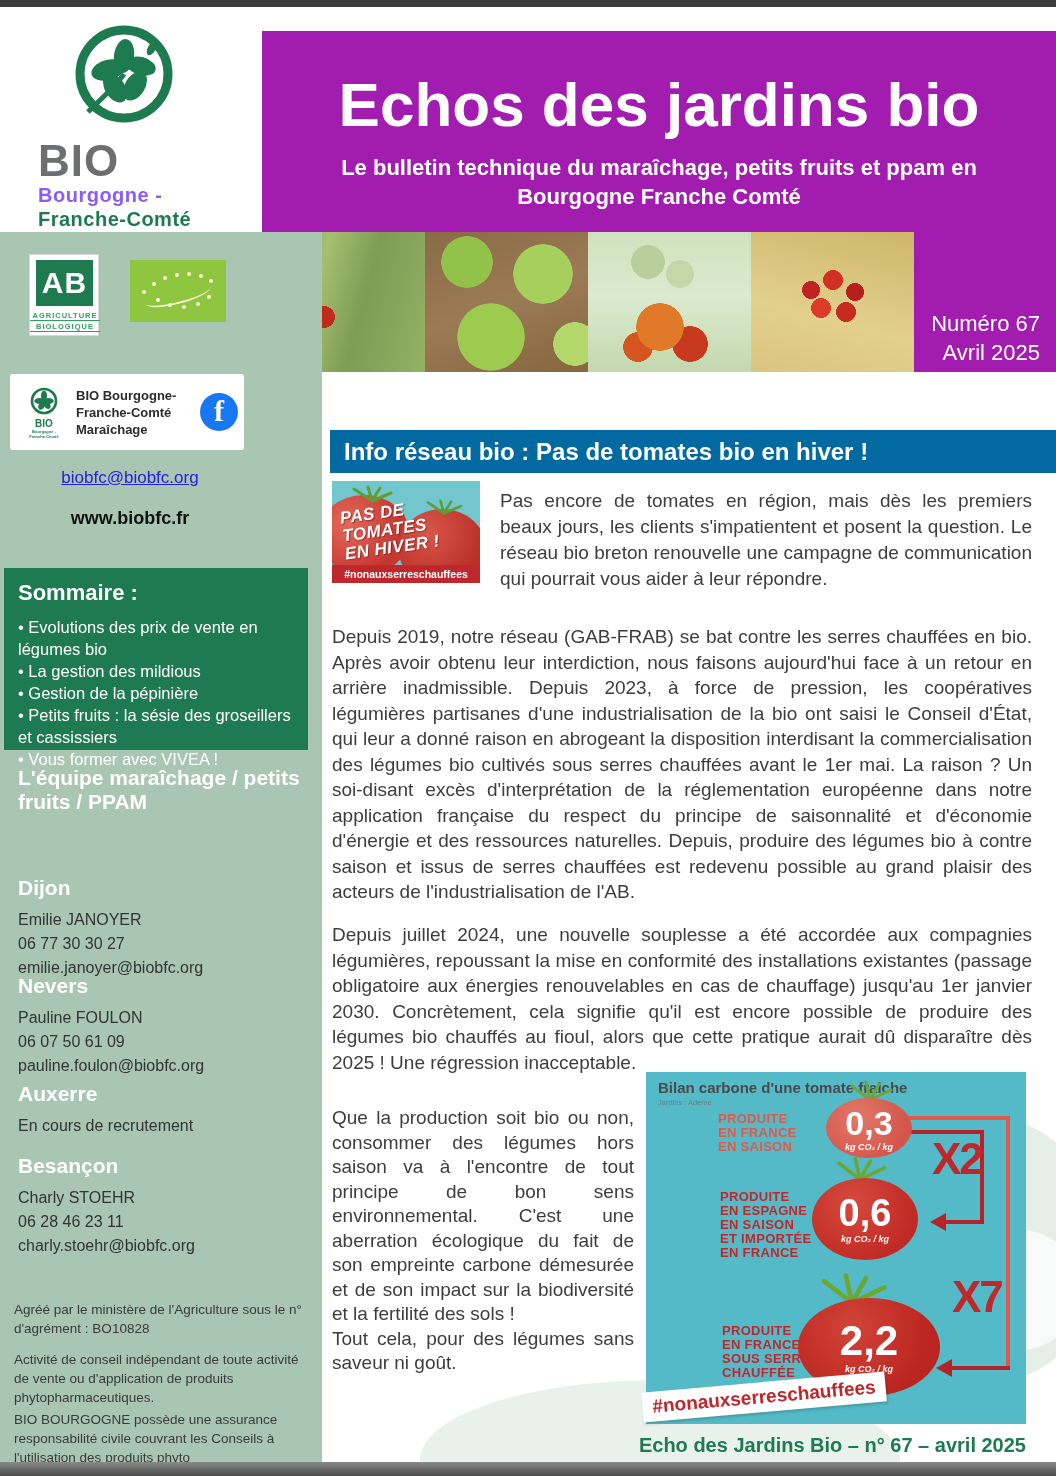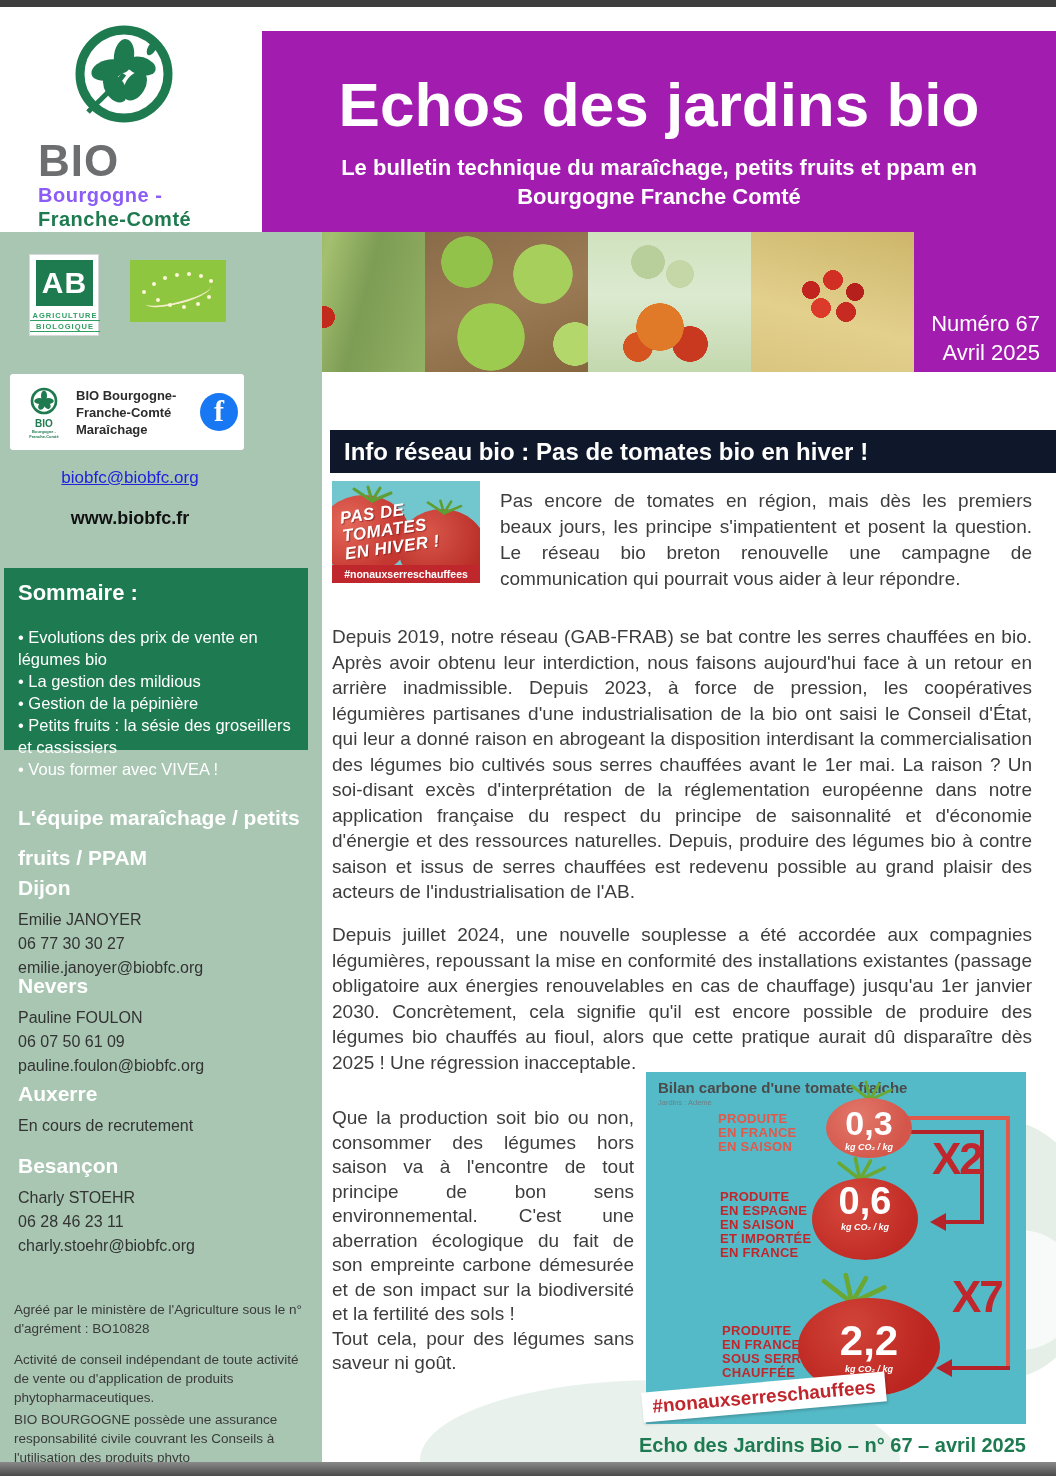--- a/index.html
+++ b/index.html
@@ -66,31 +66,31 @@
   .fb-mini { width:56px; text-align:center; flex:0 0 auto; }
   .fb-mini-bio { font-size:10px; font-weight:bold; color:#1e7a4f; margin-top:-2px; }
   .fb-mini-sub { font-size:4px; font-weight:bold; color:#1e7a4f; }
   .fb-text { flex:1; font-size:13px; font-weight:bold; color:#2c2c2c; line-height:17px; padding-left:4px; }
   .fb-icon { flex:0 0 auto; width:38px; height:38px; border-radius:50%; background:#1877f2; color:#fff; font-weight:bold; font-size:30px; text-align:center; line-height:36px; font-family:"Liberation Serif", serif; }
 
   .side-email { position:absolute; left:0; top:236px; width:260px; text-align:center; font-size:17px; color:#2222dd; text-decoration:underline; cursor:pointer; }
   .side-web { position:absolute; left:0; top:276px; width:260px; text-align:center; font-size:18px; font-weight:bold; color:#111; }
 
   .sommaire { position:absolute; left:4px; top:336px; width:304px; height:182px; background:#1e7a50; color:#fff; padding:12px 14px; }
-  .sommaire-title { font-size:22px; font-weight:bold; margin-bottom:20px; }
+  .sommaire-title { font-size:22px; font-weight:bold; margin-bottom:10px; }
   .sommaire-item { font-size:16.5px; line-height:22px; }
 
-  .team-title { position:absolute; left:18px; top:566px; width:282px; color:#fff; font-size:21px; font-weight:bold; line-height:40px; }
+  .team-title { position:absolute; left:18px; top:534px; width:282px; color:#fff; font-size:21px; font-weight:bold; line-height:24px; }
   .city { position:absolute; left:18px; color:#fff; font-size:21px; font-weight:bold; }
   .contact { position:absolute; left:18px; width:296px; color:#333; font-size:16px; line-height:24px; }
 
   .legal { position:absolute; left:14px; width:300px; color:#3a3a3a; font-size:13.5px; line-height:19px; }
 
   
-  .banner { left:330px; top:430px; width:726px; height:43px; background:#0f172a; color:#fff; font-size:24px; font-weight:bold; line-height:43px; padding-left:14px; z-index:2; }
+  .banner { left:330px; top:430px; width:726px; height:43px; background:#0369a1; color:#fff; font-size:24px; font-weight:bold; line-height:43px; padding-left:14px; z-index:2; }
   .badge { left:332px; top:481px; width:148px; height:102px; background:#72c7cf; overflow:hidden; z-index:2; }
   .badge-tom1 { position:absolute; left:-14px; top:14px; width:92px; height:80px; border-radius:50%; background:radial-gradient(circle at 32% 35%, #e4685a, #c53831 65%); }
   .badge-tom2 { position:absolute; left:66px; top:28px; width:88px; height:78px; border-radius:50%; background:radial-gradient(circle at 35% 30%, #d8564a, #b92f28 70%); }
   .badge-text { position:absolute; left:10px; top:22px; color:#fff; font-size:17px; font-weight:bold; font-style:italic; line-height:18px; transform:rotate(-8deg); text-shadow:1px 1px 1px rgba(120,20,20,.6); letter-spacing:.5px; }
   .badge-strip { position:absolute; left:0; bottom:0; width:148px; height:18px; background:#c0272d; color:#fff; font-size:10.5px; font-weight:bold; text-align:center; line-height:18px; }
   .intro { left:500px; top:488px; width:532px; text-align:justify; color:#3d3d3d; font-size:19px; line-height:26px; z-index:2; }
   .para { left:332px; width:700px; text-align:justify; color:#3d3d3d; font-size:19px; line-height:25.5px; z-index:2; }
   .coltext { left:332px; top:1106px; width:302px; text-align:justify; color:#3d3d3d; font-size:19px; line-height:24.5px; z-index:2; }
 
   
@@ -100,21 +100,21 @@
   .row-label { position:absolute; font-size:13px; font-weight:bold; line-height:14px; letter-spacing:.3px; }
   .lbl1 { left:72px; top:40px; color:#e2584a; }
   .lbl2 { left:74px; top:118px; color:#c0272d; }
   .lbl3 { left:76px; top:252px; color:#c0272d; }
   .tomato { position:absolute; border-radius:50%; text-align:center; color:#fff; }
   .tom1 { left:180px; top:26px; width:86px; height:60px; background:radial-gradient(circle at 38% 32%, #e2786b, #d4564a 70%); }
   .tom2 { left:166px; top:106px; width:106px; height:82px; background:radial-gradient(circle at 38% 30%, #d64a3e, #c02a24 72%); }
   .tom3 { left:152px; top:226px; width:142px; height:98px; background:radial-gradient(circle at 38% 30%, #d14438, #bb241f 72%); }
   .tom-val { font-weight:bold; line-height:1; }
   .tom1 .tom-val { font-size:34px; margin-top:8px; }
-  .tom2 .tom-val { font-size:38px; margin-top:4px; }
+  .tom2 .tom-val { font-size:38px; margin-top:16px; }
   .tom3 .tom-val { font-size:42px; margin-top:22px; }
   .tom-unit { font-size:9px; font-weight:bold; font-style:italic; margin-top:2px; }
   .stem { position:absolute; }
   .mult { position:absolute; font-weight:bold; color:#c0272d; font-size:44px; font-style:normal; letter-spacing:-2px; }
   .mx2 { left:286px; top:62px; }
   .mx7 { left:306px; top:200px; }
   .iline { position:absolute; background:#e2584a; }
   .iline-dark { position:absolute; background:#b5232a; }
   .arrow-left { position:absolute; width:0; height:0; border-top:9px solid transparent; border-bottom:9px solid transparent; border-right:16px solid #b5232a; }
   .hash-banner { position:absolute; left:-4px; top:310px; width:244px; height:30px; background:#fff; color:#c0272d; font-size:19px; font-weight:bold; text-align:center; line-height:30px; transform:rotate(-5deg); box-shadow:1px 2px 3px rgba(0,0,0,.18); }
@@ -268,21 +268,21 @@
           <path d="M22 16 L30 3"></path>
           <path d="M22 16 L41 8"></path>
       </g>
     </svg>
     <div class="badge-text prewrap">PAS DE
 TOMATES
 EN HIVER !</div>
     <div class="badge-strip">#nonauxserreschauffees</div>
   </div>
 
-  <div class="abs intro">Pas encore de tomates en région, mais dès les premiers beaux jours, les principe s'impatientent et posent la question.  Le réseau bio breton renouvelle une campagne de communication qui pourrait vous aider à leur répondre.</div>
+  <div class="abs intro">Pas encore de tomates en région, mais dès les premiers beaux jours, les clients s'impatientent et posent la question.  Le réseau bio breton renouvelle une campagne de communication qui pourrait vous aider à leur répondre.</div>
   <div class="abs para" style="top:624px;">Depuis 2019, notre réseau (GAB-FRAB) se bat contre les serres chauffées en bio. Après avoir obtenu leur interdiction, nous faisons aujourd'hui face à un retour en arrière inadmissible. Depuis 2023, à force de pression, les coopératives légumières partisanes d'une industrialisation de la bio ont saisi le Conseil d'État, qui leur a donné raison en abrogeant la disposition interdisant la commercialisation des légumes bio cultivés sous serres chauffées avant le 1er mai. La raison ? Un soi-disant excès d'interprétation de la réglementation européenne dans notre application française du respect du principe de saisonnalité et d'économie d'énergie et des ressources naturelles. Depuis, produire des légumes bio à contre saison et issus de serres chauffées est redevenu possible au grand plaisir des acteurs de l'industrialisation de l'AB.</div>
   <div class="abs para" style="top:922px;">Depuis juillet 2024, une nouvelle souplesse a été accordée aux compagnies légumières, repoussant la mise en conformité des installations existantes (passage obligatoire aux énergies renouvelables en cas de chauffage) jusqu'au 1er janvier 2030. Concrètement, cela signifie qu'il est encore possible de produire des légumes bio chauffés au fioul, alors que cette pratique aurait dû disparaître dès 2025 ! Une régression inacceptable.</div>
   <div class="abs coltext prewrap">Que la production soit bio ou non, consommer des légumes hors saison va à l'encontre de tout principe de bon sens environnemental. C'est une aberration écologique du fait de son empreinte carbone démesurée et de son impact sur la biodiversité et la fertilité des sols !
 Tout cela, pour des légumes sans saveur ni goût.</div>
 
   <div class="abs info">
     <div class="info-title">Bilan carbone d'une tomate fraiche</div>
     <div class="info-source">Jardins : Ademe</div>
 
     <div class="iline" style="left:258px; top:44px; width:106px; height:4px;"></div>

